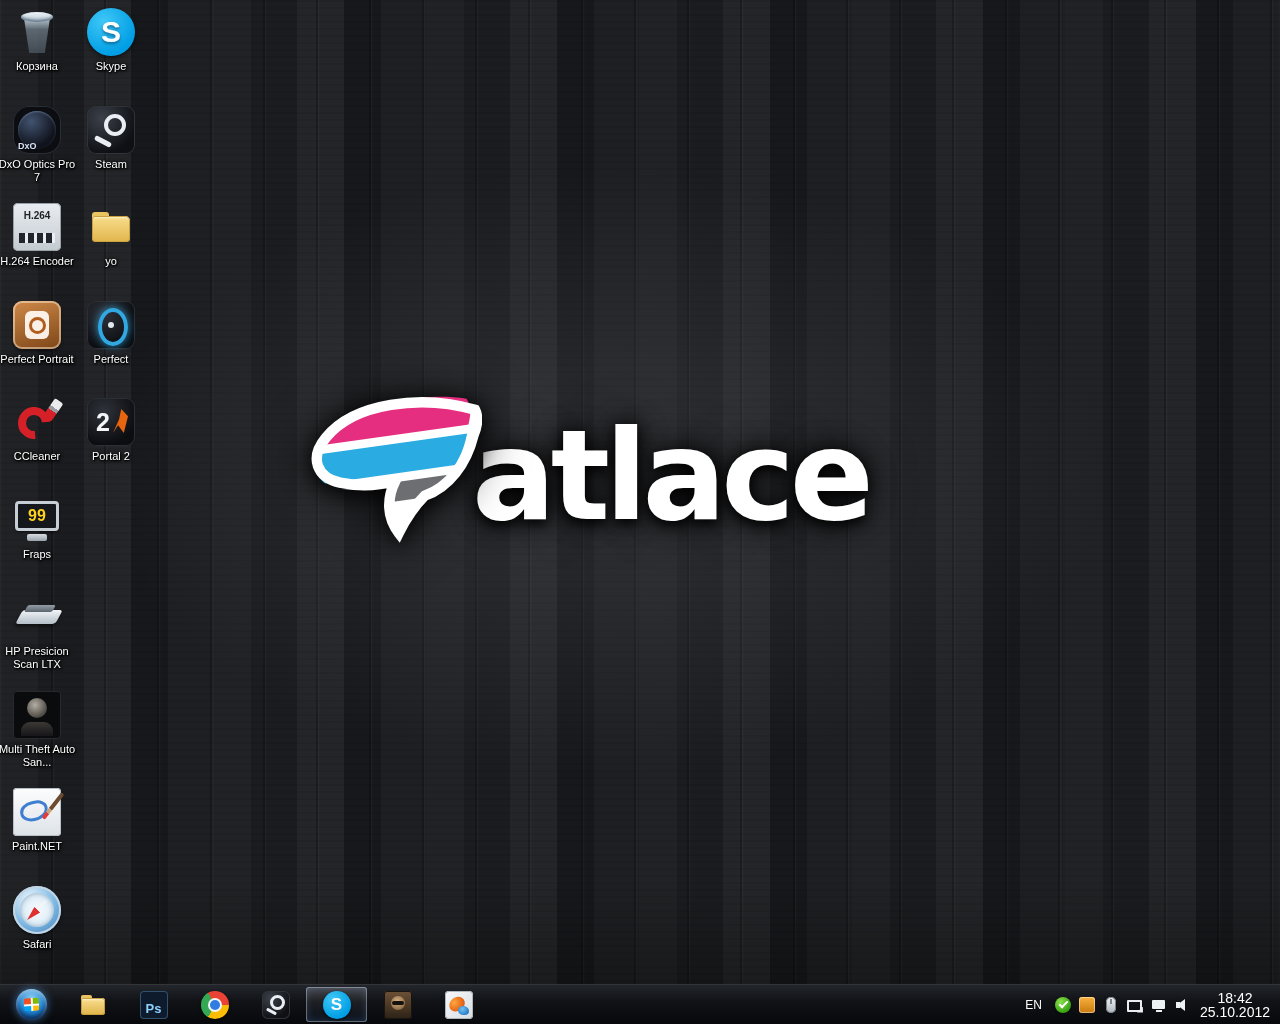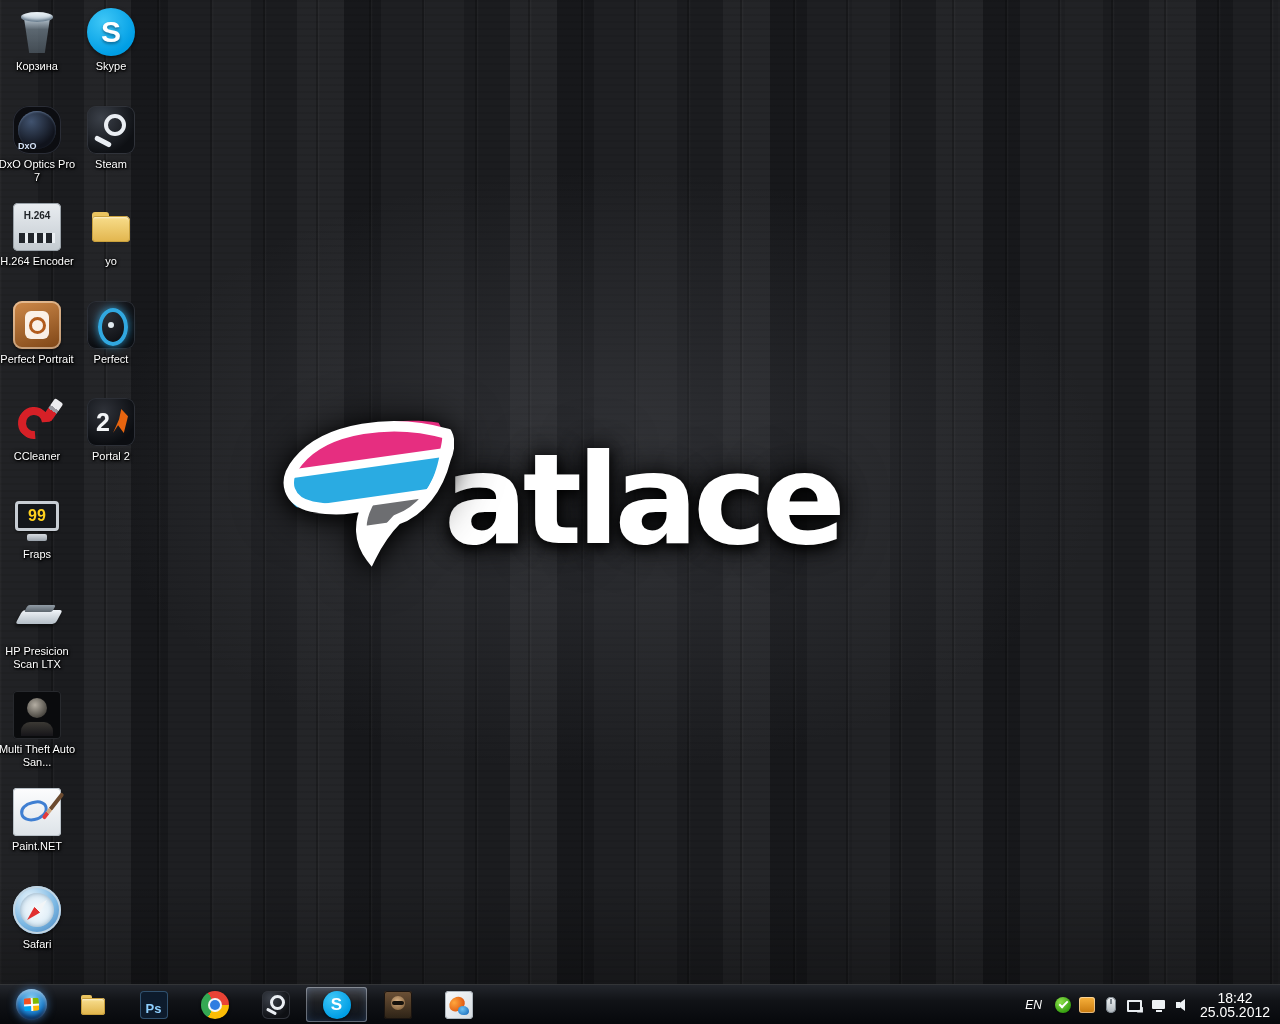--- a/index.html
+++ b/index.html
@@ -101,21 +101,21 @@
 
   .art-portal,.art-portal2{background:radial-gradient(circle at 35% 28%,#2f3239,#0b0d11 72%);border-radius:9px;box-shadow:inset 0 0 0 1px #2c2f36;}
   .art-portal::before{content:"";position:absolute;left:50%;top:50%;width:22px;height:30px;margin:-17px 0 0 -13px;
     border:4px solid #31a8e0;border-radius:50%;box-shadow:0 0 9px rgba(49,168,224,.85);}
   .art-portal::after{content:"";position:absolute;left:50%;top:50%;width:6px;height:6px;margin:-3px;border-radius:50%;background:#e0e9ef;}
   .art-portal2 .glyph{font-size:25px;justify-content:flex-start;padding-left:9px;color:#f3f5f7;}
   .art-portal2::after{content:"";position:absolute;right:7px;top:11px;width:15px;height:24px;background:#e8650f;
     clip-path:polygon(55% 0,100% 30%,72% 100%,34% 68%,0 100%,40% 44%);}
 
   
-  #logo{position:absolute;left:272px;top:396px;display:flex;align-items:center;margin-top:24px;}
+  #logo{position:absolute;left:300px;top:396px;display:flex;align-items:center;}
   #logo svg{filter:drop-shadow(0 4px 10px rgba(0,0,0,.85)) drop-shadow(0 0 22px rgba(0,0,0,.7));margin-right:-10px;}
   .logo-text{font-family:"DejaVu Sans",sans-serif;font-weight:bold;font-size:124px;line-height:1;color:#fff;letter-spacing:-5px;
     text-shadow:0 4px 12px rgba(0,0,0,.9),0 0 26px rgba(0,0,0,.8),0 0 46px rgba(0,0,0,.6);margin-top:4px;}
 
   
   #taskbar{position:absolute;left:0;right:0;bottom:0;height:40px;display:flex;align-items:stretch;
     background:linear-gradient(180deg,#23262c,#111317 40%,#06080b);border-top:1px solid rgba(255,255,255,.18);box-sizing:border-box;}
   .tb-start{width:62px;display:flex;align-items:center;justify-content:center;cursor:pointer;}
   .orb{width:31px;height:31px;border-radius:50%;position:relative;
     background:radial-gradient(circle at 50% 32%,#8fd2f5,#1d7fce 52%,#0a3f73 88%);
@@ -150,21 +150,21 @@
     background:radial-gradient(circle at 45% 38%,#d8b287,#8c6a44 75%);}
   .ic-avatar::after{content:"";position:absolute;left:8px;top:10px;width:12px;height:4px;background:#15110c;border-radius:2px;}
   .ic-graphics{background:linear-gradient(135deg,#f8fafc,#d6dce1);border-radius:4px;box-shadow:inset 0 0 0 1px #aeb6bd;}
   .ic-graphics::before{content:"";position:absolute;left:4px;top:6px;width:16px;height:14px;border-radius:60% 45% 55% 40%;
     background:radial-gradient(circle at 35% 35%,#ffa63d,#e05a12 75%);transform:rotate(-15deg);}
   .ic-graphics::after{content:"";position:absolute;right:4px;bottom:4px;width:11px;height:9px;border-radius:50% 60% 45% 55%;
     background:radial-gradient(circle at 40% 35%,#6fc2f2,#2478c4 78%);}
 
   
   #tray{margin-left:auto;display:flex;align-items:center;gap:9px;padding:0 10px 0 6px;color:#fff;}
-  .lang{font-size:12px;padding:2px 4px;cursor:pointer;font-style:italic;}
+  .lang{font-size:12px;padding:2px 4px;cursor:pointer;}
   #tray-icons{display:flex;align-items:center;gap:8px;}
   .ti{width:16px;height:16px;position:relative;display:inline-block;cursor:pointer;}
   .ti-antivirus{background:radial-gradient(circle at 35% 30%,#8ce04b,#36a011 72%);border-radius:50%;box-shadow:0 1px 2px rgba(0,0,0,.5);}
   .ti-antivirus::after{content:"";position:absolute;left:4px;top:4px;width:7px;height:3px;
     border-left:2px solid #fff;border-bottom:2px solid #fff;transform:rotate(-45deg);}
   .ti-updater{background:linear-gradient(180deg,#f8b23d,#c97a0e);border-radius:3px;box-shadow:inset 0 0 0 1px rgba(255,255,255,.45);}
   .ti-mouse{width:10px;height:16px;margin:0 3px;background:linear-gradient(180deg,#f4f6f8,#adb5bc);border-radius:5px;box-shadow:inset 0 0 0 1px #7b848c;}
   .ti-mouse::after{content:"";position:absolute;left:4px;top:2px;width:2px;height:5px;background:#7b848c;}
   .ti-network::before{content:"";position:absolute;left:0;top:3px;width:11px;height:8px;border:2px solid #e9edf1;border-radius:1px;}
   .ti-network::after{content:"";position:absolute;right:0;bottom:0;width:6px;height:6px;background:#e9edf1;clip-path:polygon(0 100%,100% 100%,100% 0);}
@@ -310,16 +310,16 @@
     <div id="tray-icons">
         <span class="ti ti-antivirus"></span>
         <span class="ti ti-updater"></span>
         <span class="ti ti-mouse"></span>
         <span class="ti ti-network"></span>
         <span class="ti ti-display"></span>
         <span class="ti ti-volume"></span>
       </div>
     <div class="clock">
       <div>18:42</div>
-      <div>25.05.2012</div>
+      <div>25.10.2012</div>
     </div>
   </div>
 </div>
 
 </body></html>

